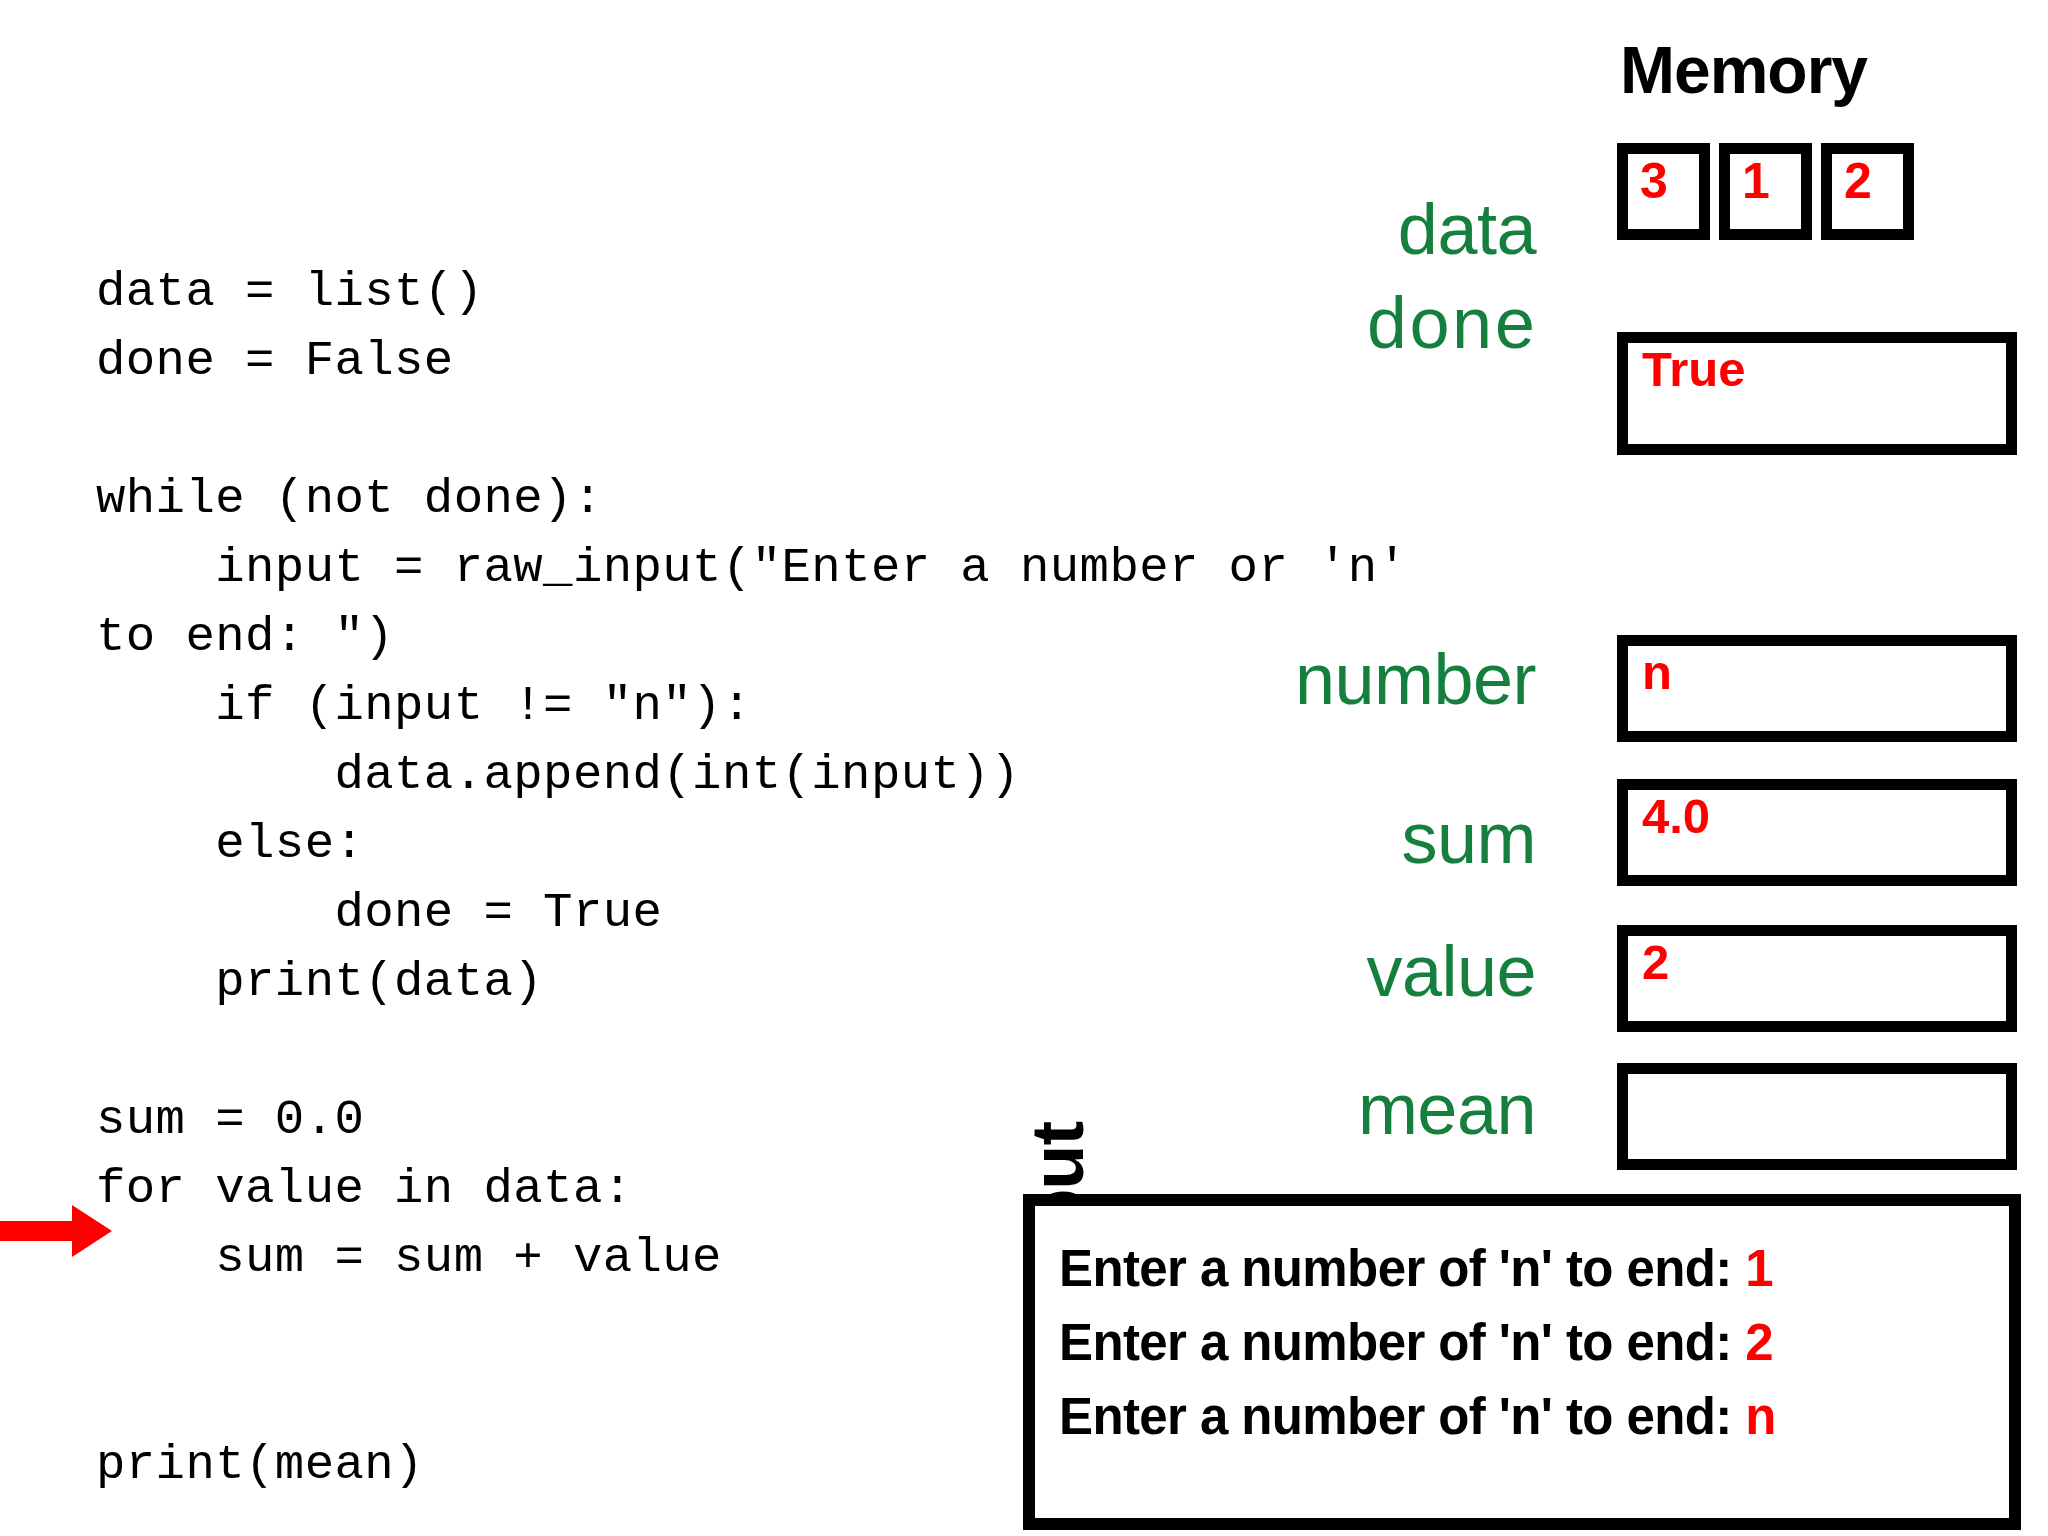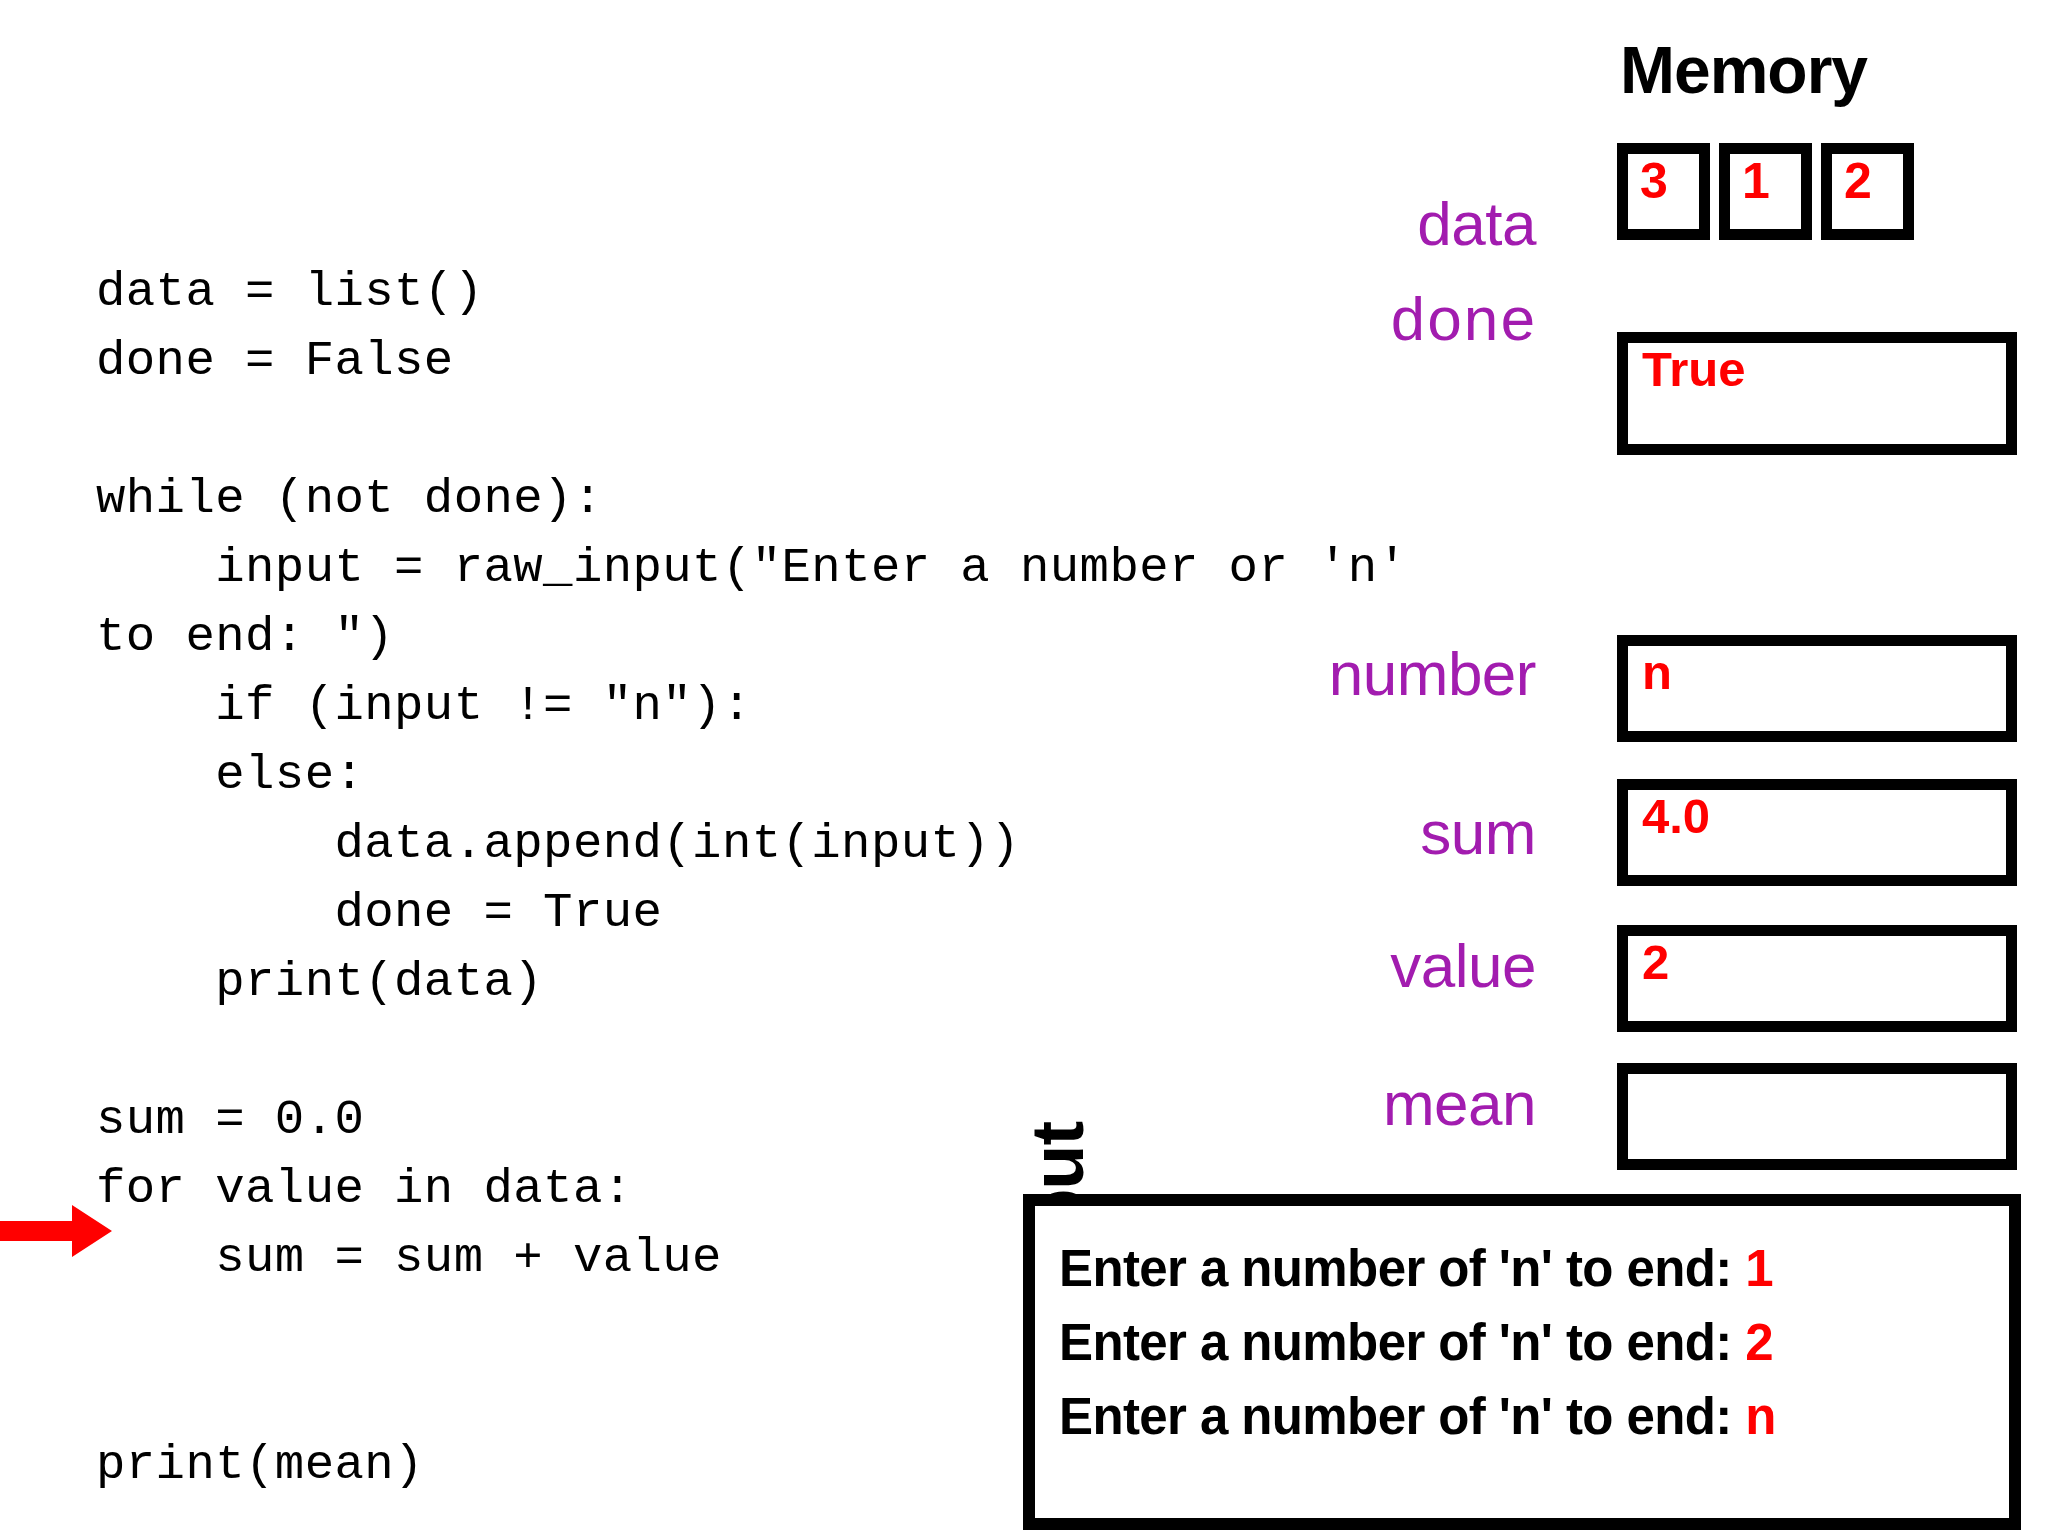--- a/index.html
+++ b/index.html
@@ -46,22 +46,22 @@
     left: 1620px;
     top: 32px;
     font-size: 66px;
     font-weight: bold;
     color: #000000;
     letter-spacing: -1px;
   }
 
   .mem-label {
     position: absolute;
-    font-size: 62px;
-    color: #a21caf;
+    font-size: 72px;
+    color: #15803d;
     text-align: right;
     letter-spacing: -0.5px;
   }
 
   .mem-box {
     position: absolute;
     box-sizing: border-box;
     border: 11px solid #000000;
     background: #ffffff;
   }
@@ -133,22 +133,22 @@
 
 <div id="canvas">
 
   <div id="code-pane">
     <div class="code-line">data = list()</div>
     <div class="code-line">done = False</div>
     <div class="code-line blank"></div>
     <div class="code-line">while (not done):</div>
     <div class="code-line wrapped">    input = raw_input("Enter a number or 'n' to end: ")</div>
     <div class="code-line">    if (input != "n"):</div>
+    <div class="code-line">        data.append(int(input))</div>
     <div class="code-line">    else:</div>
-    <div class="code-line">        data.append(int(input))</div>
     <div class="code-line">        done = True</div>
     <div class="code-line">    print(data)</div>
     <div class="code-line blank"></div>
     <div class="code-line">sum = 0.0</div>
     <div class="code-line">for value in data:</div>
     <div class="code-line">    sum = sum + value</div>
     <div class="code-line blank"></div>
     <div class="code-line blank"></div>
     <div class="code-line">print(mean)</div>
   </div>

